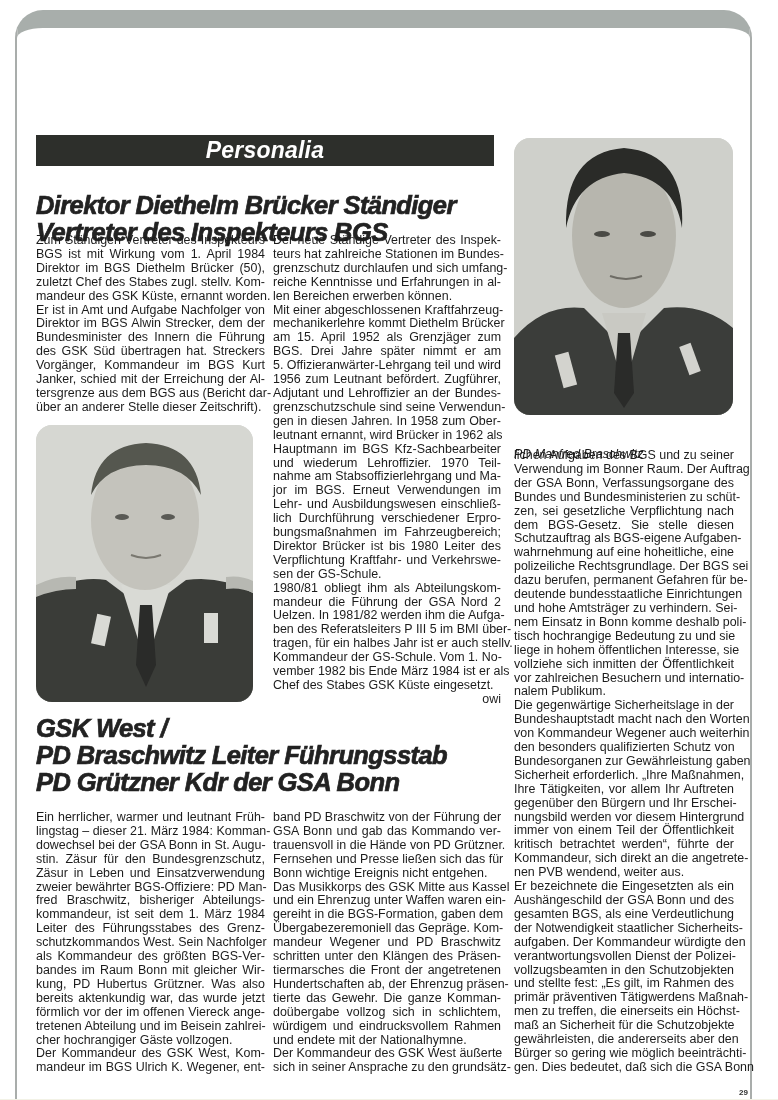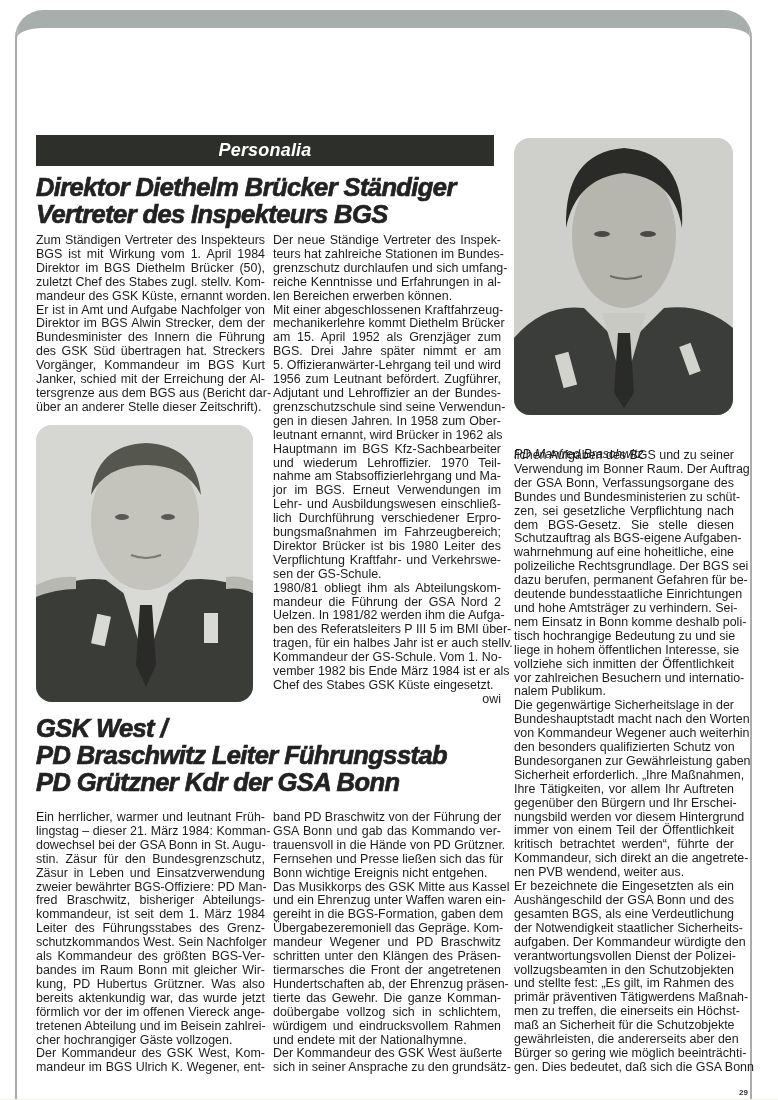--- a/index.html
+++ b/index.html
@@ -18,21 +18,21 @@
     background:linear-gradient(180deg,#b3b8b6,#a2a8a6);
     border-radius:28px 28px 0 0; z-index:-1;
   }
 
   .section-banner {
     position:absolute; left:36px; top:135px; width:458px; height:31px;
     background:#2d2f2b;
     display:flex; align-items:center; justify-content:center;
   }
   .section-banner span {
-    color:#ffffff; font-weight:bold; font-style:italic; font-size:18px; letter-spacing:0.2px;
+    color:#ffffff; font-weight:bold; font-style:italic; font-size:23px; letter-spacing:0.2px;
     font-family:"Liberation Sans", sans-serif;
     text-align:center;
   }
 
   .headline {
     position:absolute; font-family:"Liberation Sans", sans-serif; font-weight:900; font-style:italic;
     color:#222; line-height:27px; font-size:25.5px; letter-spacing:-0.6px;
     -webkit-text-stroke:0.7px #222;
   }
   .headline div { white-space:nowrap; }
@@ -64,21 +64,21 @@
 </style>
 </head>
 <body>
 
 <div class="page-frame"></div>
 
 <div class="section-banner">
   <span>Personalia</span>
 </div>
 
-<div class="headline" style="left:36px; top:174px;">
+<div class="headline" style="left:36px; top:192px;">
   <div>Direktor Diethelm Brücker Ständiger</div>
   <div>Vertreter des Inspekteurs BGS</div>
 </div>
 
 <div class="col" id="a1c1" style="left:36px; top:234px; width:229px;">
     <span class="l">Zum Ständigen Vertreter des Inspekteurs</span>
     <span class="l">BGS ist mit Wirkung vom 1. April 1984</span>
     <span class="l">Direktor im BGS Diethelm Brücker (50),</span>
     <span class="l">zuletzt Chef des Stabes zugl. stellv. Kom-</span>
     <span class="l">mandeur des GSK Küste, ernannt worden.</span>

